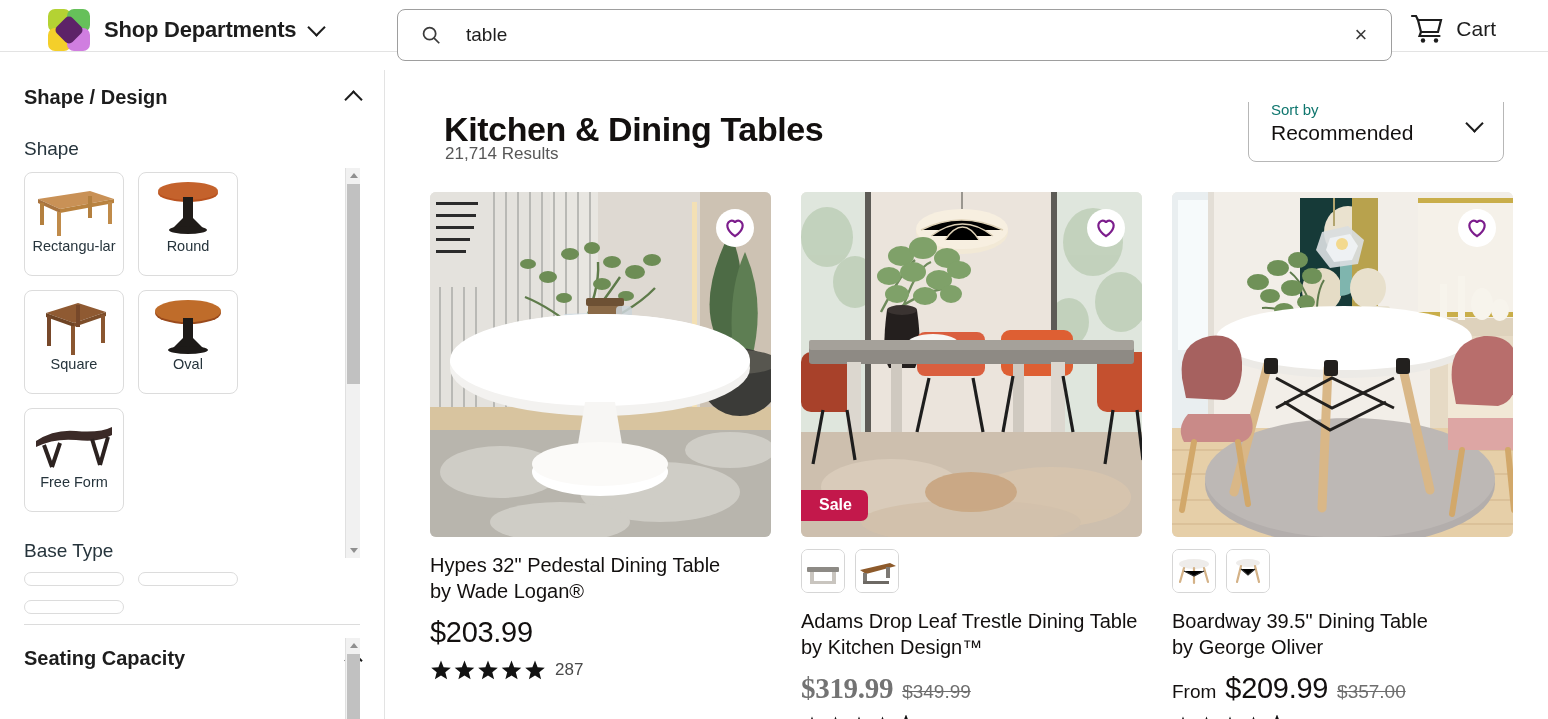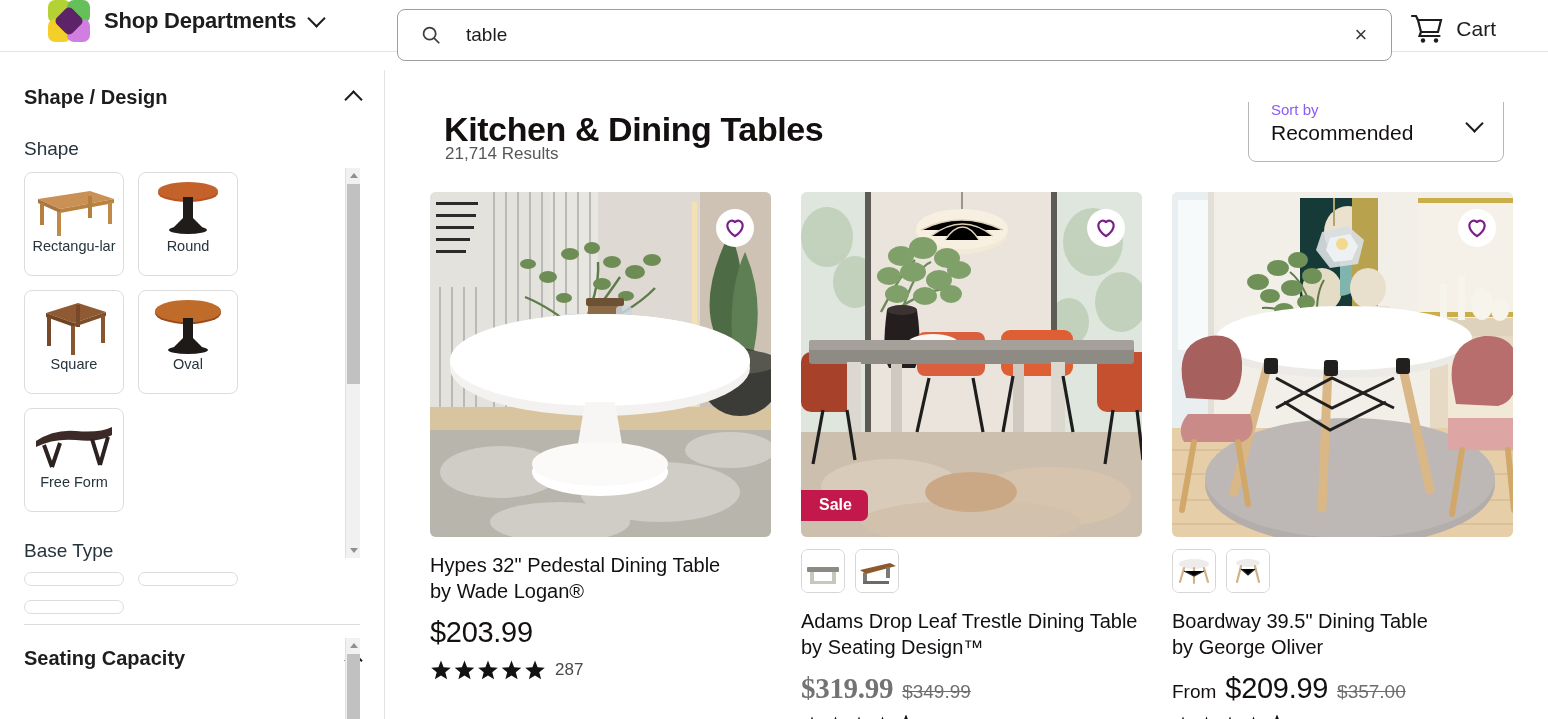--- a/index.html
+++ b/index.html
@@ -11,21 +11,21 @@
     font-family: "Liberation Sans", sans-serif;
     color: #1d1d1d;
   }
 
   
   .header {
     position: absolute; top: 0; left: 0;
     width: 1548px; height: 52px;
     background: #ffffff;
     border-bottom: 1px solid #e3e3e3;
-    display: flex; align-items: flex-start;
+    display: flex; align-items: flex-end;
   }
   .brand {
     display: flex; align-items: center;
     margin-left: 48px; gap: 14px; cursor: pointer;
   }
   .logo {
     position: relative; width: 42px; height: 42px;
   }
   .logo i {
     position: absolute; width: 23px; height: 23px;
@@ -146,21 +146,21 @@
   .results {
     position: absolute; left: 59px; top: 42px;
     font-size: 17px; color: #575757;
   }
   .sortbox {
     position: absolute; right: 44px; top: -12px;
     width: 256px; height: 72px;
     border: 1px solid #b7b7b7; border-radius: 8px;
     background: #fff; cursor: pointer;
   }
-  .sort-cap { position: absolute; left: 22px; top: 10px; font-size: 15px; color: #8b5cf6; }
+  .sort-cap { position: absolute; left: 22px; top: 10px; font-size: 15px; color: #0f766e; }
   .sort-val { position: absolute; left: 22px; top: 30px; font-size: 21px; color: #13100f; text-align: center; }
   .sort-chev { position: absolute; right: 22px; top: 26px; }
 
   .grid {
     position: absolute; left: 44px; top: 90px;
     display: flex; gap: 30px;
   }
   .card { width: 341px; position: relative; }
   .imgbox {
     width: 341px; height: 345px; border-radius: 6px;
@@ -578,21 +578,21 @@
             <rect width="42" height="42" fill="#fff"></rect>
             <polygon points="4,20 34,13 40,16 10,24" fill="#8d5a2b"></polygon>
             <rect x="7" y="23" width="4" height="11" fill="#7d7974"></rect>
             <rect x="30" y="17" width="4" height="11" fill="#7d7974"></rect>
             <rect x="7" y="31" width="26" height="3" fill="#6d6964"></rect>
           </svg>
         </span>
       </div>
 
       <div class="ptitle">Adams Drop Leaf Trestle Dining Table</div>
-      <div class="pbrand">by Seating Design™</div>
+      <div class="pbrand">by Kitchen Design™</div>
       <div class="price-row">
         <span class="price sale-price">$319.99</span>
         <span class="strike">$349.99</span>
       </div>
       <div class="rating">
         <span class="stars">
           <svg width="118" height="22" viewBox="0 0 118 22">
             <defs>
               <path id="st" d="M11 1.5 13.6 8.2 20.8 8.7 15.3 13.3 17.1 20.3 11 16.4 4.9 20.3 6.7 13.3 1.2 8.7 8.4 8.2 Z"></path>
               <clipPath id="half2">

